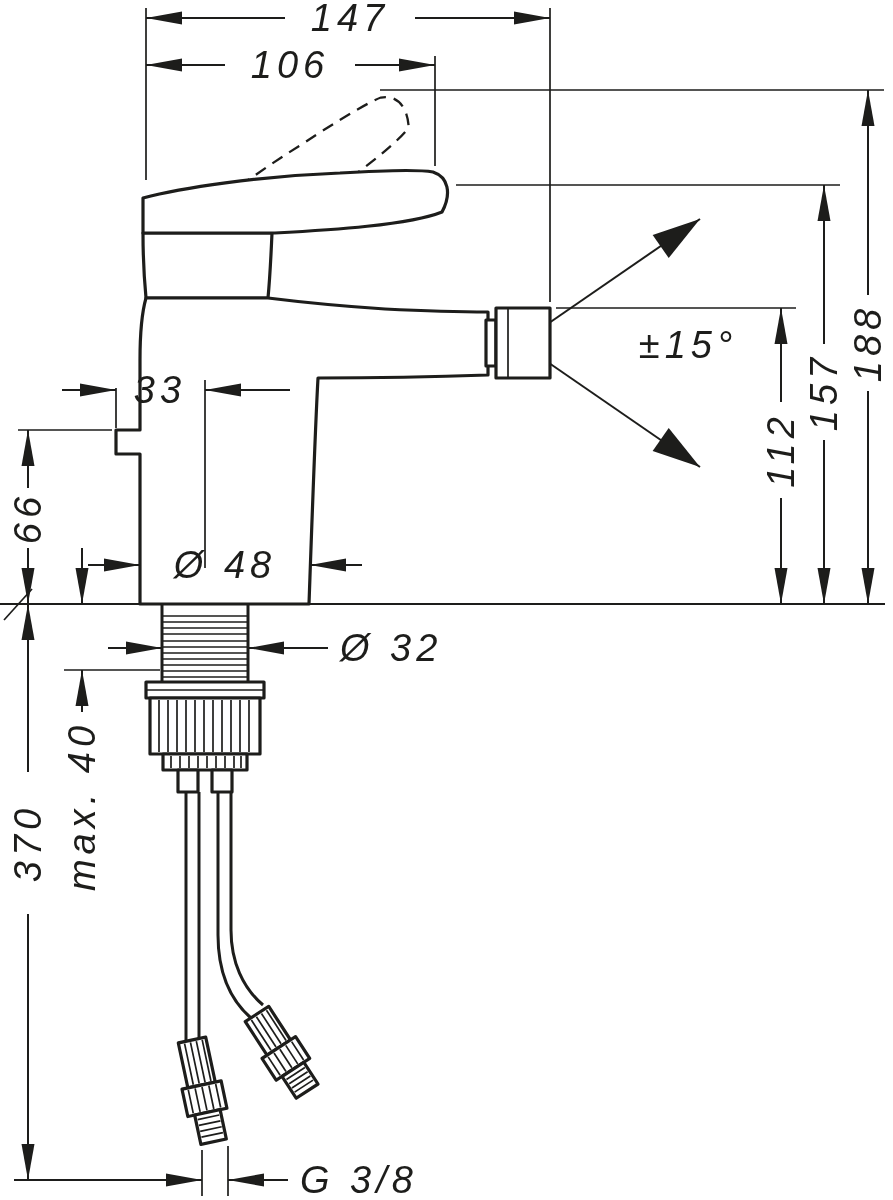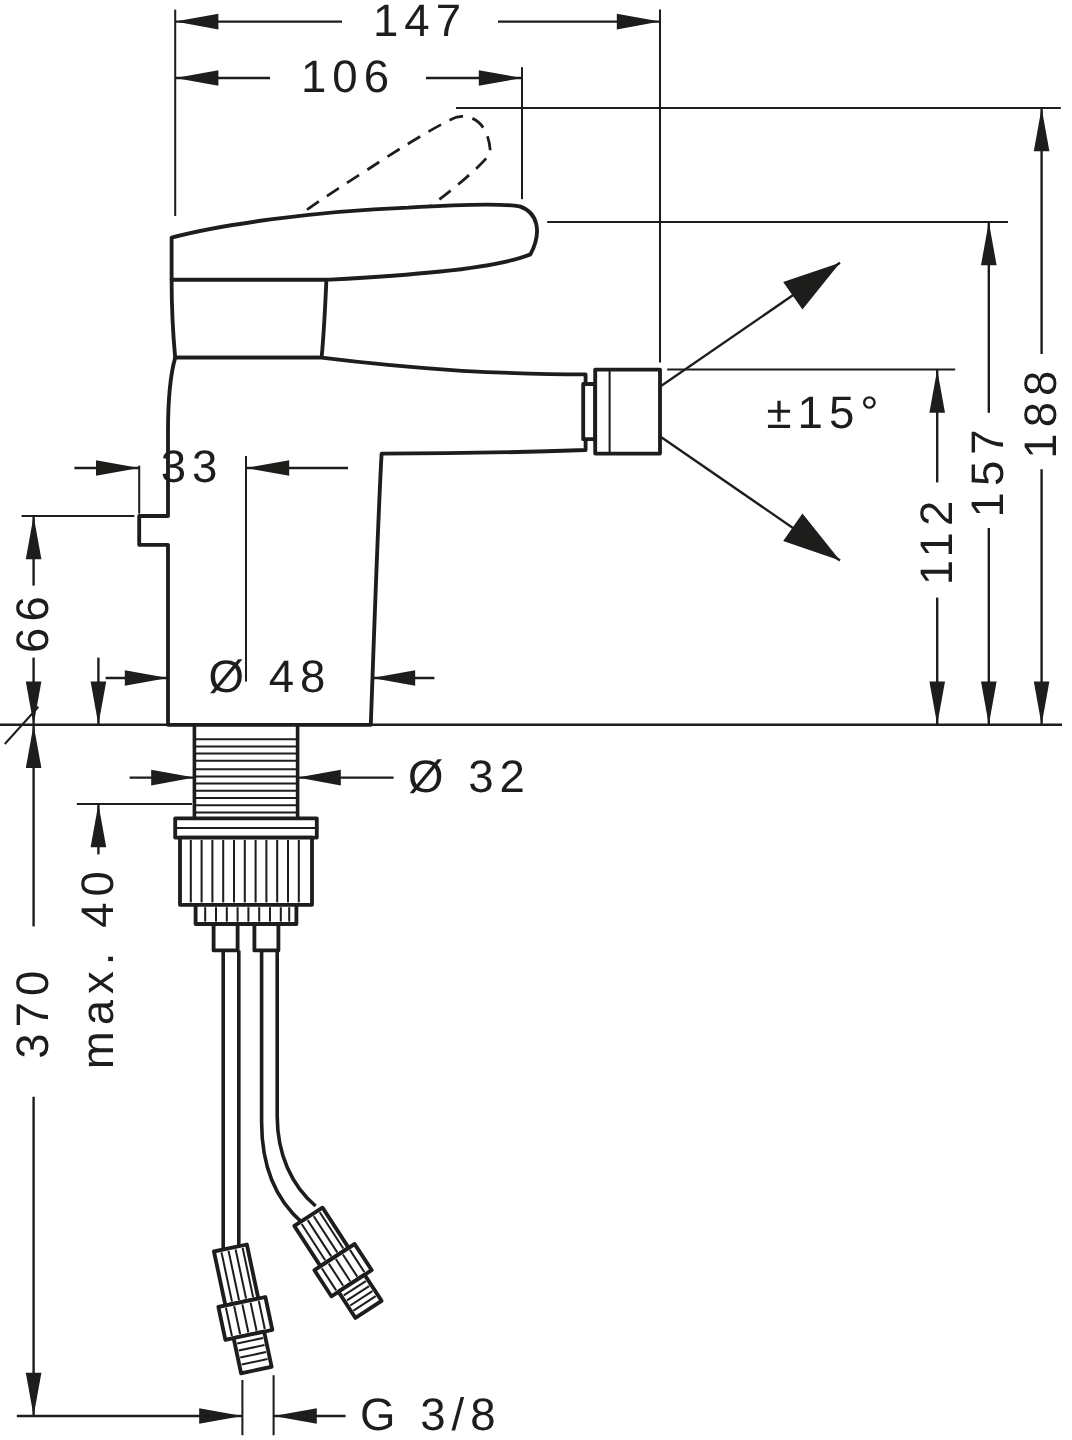--- a/index.html
+++ b/index.html
@@ -1,17 +1,17 @@
 <!DOCTYPE html>
 <html style="--ink: #1d1d1b; --bg: #ffffff;"><head>
 <meta charset="utf-8">
 <style>
   :root { --ink: #1d1d1b; --bg: #ffffff; }
   html,body { margin:0; padding:0; background:var(--bg,#fff); }
-  .stage { width:893px; height:1200px; background:var(--bg,#fff); position:relative; overflow:hidden; }
+  .stage { width:893px; height:1200px; background:var(--bg,#fff); position:relative; overflow:hidden;font-style:italic; }
   svg { display:block; }
   .outline { fill:#ffffff; stroke:var(--ink,#1d1d1b); stroke-width:3.2; stroke-linejoin:round; }
   .line    { fill:none; stroke:var(--ink,#1d1d1b); stroke-width:3; }
   .thin    { fill:none; stroke:var(--ink,#1d1d1b); stroke-width:1.7; }
   .dim     { fill:none; stroke:var(--ink,#1d1d1b); stroke-width:2; }
   .dashed  { fill:none; stroke:var(--ink,#1d1d1b); stroke-width:2.3; stroke-dasharray:12 8; }
   .arr     { fill:var(--ink,#1d1d1b); stroke:none; }
   text { font-family:"Liberation Sans", sans-serif; font-size:38px; fill:var(--ink,#1d1d1b);
          letter-spacing:5px; dominant-baseline:central; }
   .mid   { text-anchor:middle; }

